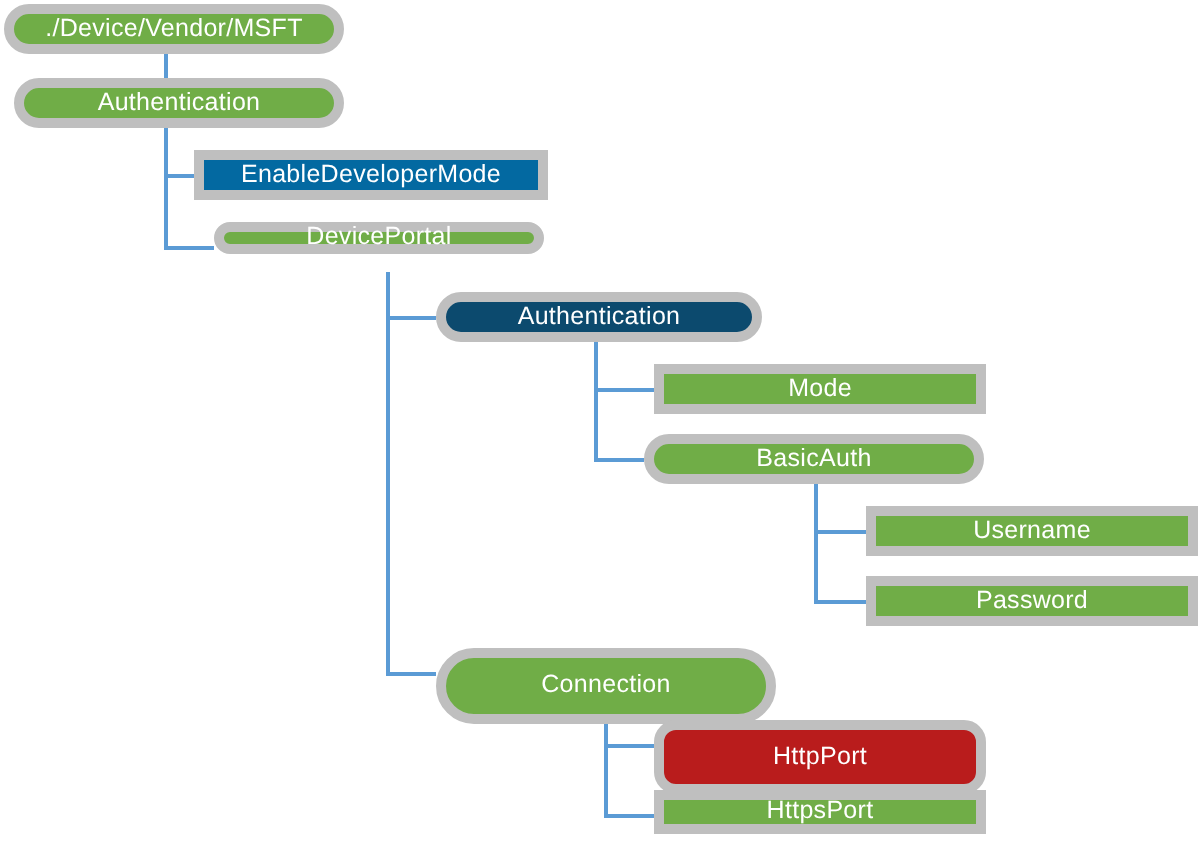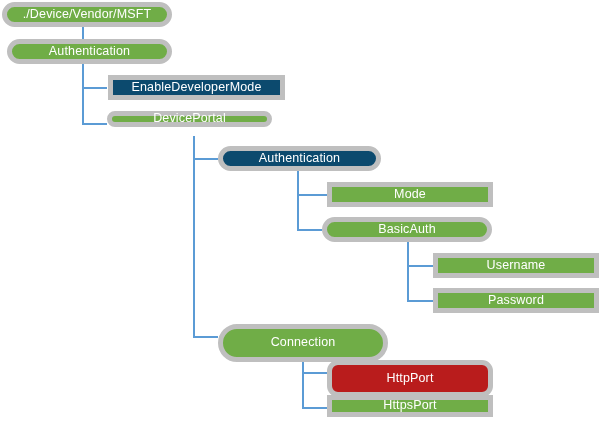--- a/index.html
+++ b/index.html
@@ -73,21 +73,21 @@
     <div class="edge h" style="left: 407px; top: 300px; background: rgb(91, 155, 213); width: 26px;"></div>
     <div class="edge v" style="left: 302px; top: 349px; background: rgb(91, 155, 213); height: 59px;"></div>
     <div class="edge h" style="left: 302px; top: 372px; background: rgb(91, 155, 213); width: 25px;"></div>
     <div class="edge h" style="left: 302px; top: 407px; background: rgb(91, 155, 213); width: 25px;"></div>
     <div class="node pill" style="left: 2px; top: 2px; width: 170px; height: 25px; background: rgb(112, 173, 71); border-color: rgb(191, 191, 191); color: rgb(255, 255, 255);">
       <span class="label">./Device/Vendor/MSFT</span>
     </div>
     <div class="node pill" style="left: 7px; top: 39px; width: 165px; height: 25px; background: rgb(112, 173, 71); border-color: rgb(191, 191, 191); color: rgb(255, 255, 255);">
       <span class="label">Authentication</span>
     </div>
-    <div class="node rect" style="left: 108px; top: 75px; width: 177px; height: 25px; background: #0c4a6e; border-color: rgb(191, 191, 191); color: rgb(255, 255, 255);">
+    <div class="node rect" style="left: 97px; top: 75px; width: 177px; height: 25px; background: #0369a1; border-color: rgb(191, 191, 191); color: rgb(255, 255, 255);">
       <span class="label">EnableDeveloperMode</span>
     </div>
     <div class="node pill" style="left: 107px; top: 111px; width: 165px; height: 16px; background: rgb(112, 173, 71); border-color: rgb(191, 191, 191); color: rgb(255, 255, 255);">
       <span class="label">DevicePortal</span>
     </div>
     <div class="node pill" style="left: 218px; top: 146px; width: 163px; height: 25px; background: #0c4a6e; border-color: rgb(191, 191, 191); color: rgb(255, 255, 255);">
       <span class="label">Authentication</span>
     </div>
     <div class="node rect" style="left: 327px; top: 182px; width: 166px; height: 25px; background: rgb(112, 173, 71); border-color: rgb(191, 191, 191); color: rgb(255, 255, 255);">
       <span class="label">Mode</span>

